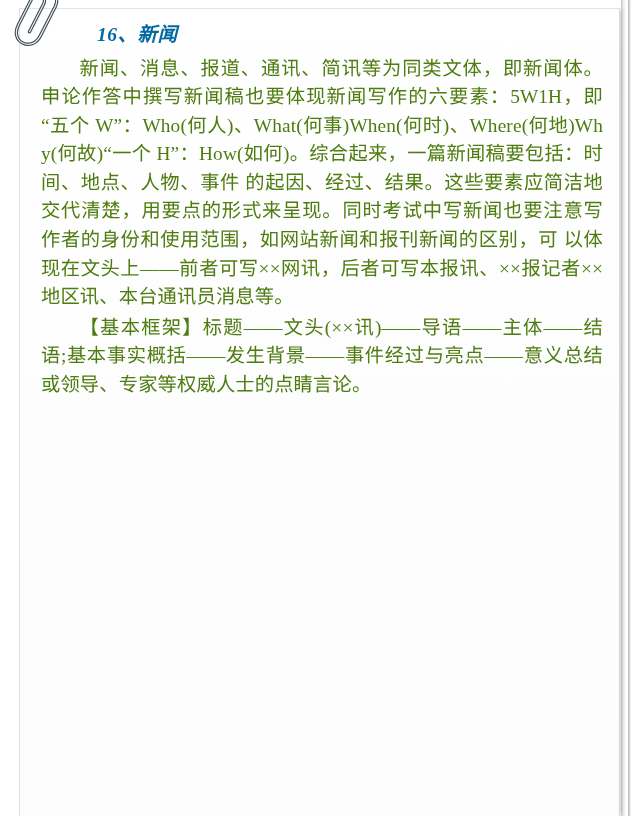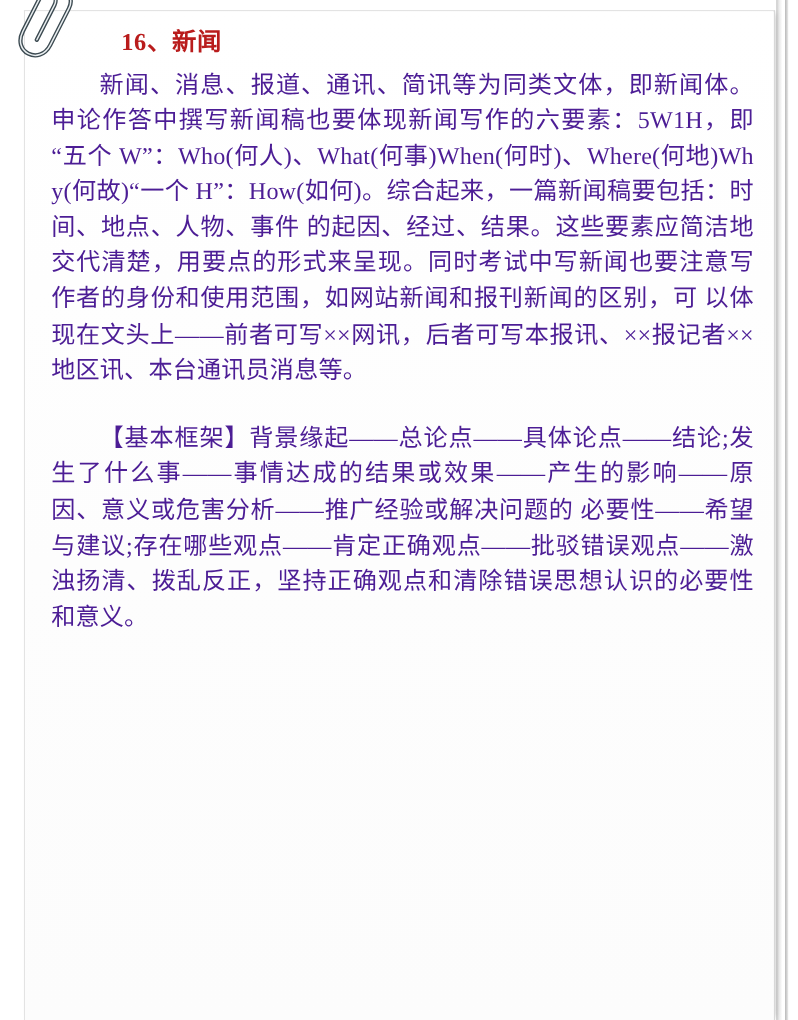--- a/index.html
+++ b/index.html
@@ -56,32 +56,33 @@
     top: 16px;
     width: 562px;
     z-index: 10;
   }
 
   .sec-heading {
     font-family: "Liberation Serif", "DejaVu Serif", serif;
     font-weight: bold;
     font-size: 19.5px;
     line-height: 1.0;
-    color: #b91c1c;
+    color: #0369a1;
     letter-spacing: 0.5px;
     text-indent: 56px;
     margin: 0;
     padding: 0;
+    font-style: italic;
   }
 
   .para {
     font-family: "Liberation Serif", "DejaVu Serif", serif;
     font-size: 19.3px;
     line-height: 28.6px;
-    color: #4c1d95;
+    color: #4d7c0f;
     margin: 0;
     padding: 0;
     text-align: justify;
     text-justify: inter-ideograph;
     text-indent: 2em;
     letter-spacing: 0.15px;
     word-break: break-all;
   }
   .gap-head-btm   { height: 10px; }
   .gap-para       { height: 2px; }
@@ -133,29 +134,29 @@
 
   <div id="content">
 
     <h2 class="sec-heading">16、新闻</h2>
     <div class="gap-head-btm"></div>
 
     <p class="para">新闻、消息、报道、通讯、简讯等为同类文体，即新闻体。申论作答中撰写新闻稿也要体现新闻写作的六要素：5W1H，即“五个 W”：Who(何人)、What(何事)When(何时)、Where(何地)Why(何故)“一个 H”：How(如何)。综合起来，一篇新闻稿要包括：时间、地点、人物、事件 的起因、经过、结果。这些要素应简洁地交代清楚，用要点的形式来呈现。同时考试中写新闻也要注意写作者的身份和使用范围，如网站新闻和报刊新闻的区别，可 以体现在文头上——前者可写××网讯，后者可写本报讯、××报记者××地区讯、本台通讯员消息等。</p>
 
     <div class="gap-para"></div>
 
+    <p class="para">【基本框架】标题——文头(××讯)——导语——主体——结语;基本事实概括——发生背景——事件经过与亮点——意义总结或领导、专家等权威人士的点睛言论。</p>
 
     <div class="gap-sec"></div>
 
     <div class="gap-head-btm"></div>
 
 
     <div class="gap-para"></div>
 
-    <p class="para">【基本框架】背景缘起——总论点——具体论点——结论;发生了什么事——事情达成的结果或效果——产生的影响——原因、意义或危害分析——推广经验或解决问题的 必要性——希望与建议;存在哪些观点——肯定正确观点——批驳错误观点——激浊扬清、拨乱反正，坚持正确观点和清除错误思想认识的必要性和意义。</p>
 
   </div>
 </div>
 
 <div id="top-gutter"></div>
 <div id="edge-shadow"></div>
 <div id="edge-line"></div>
 
 <svg id="paperclip" viewBox="0 0 52 56">
   <g transform="rotate(27 26 28)">

